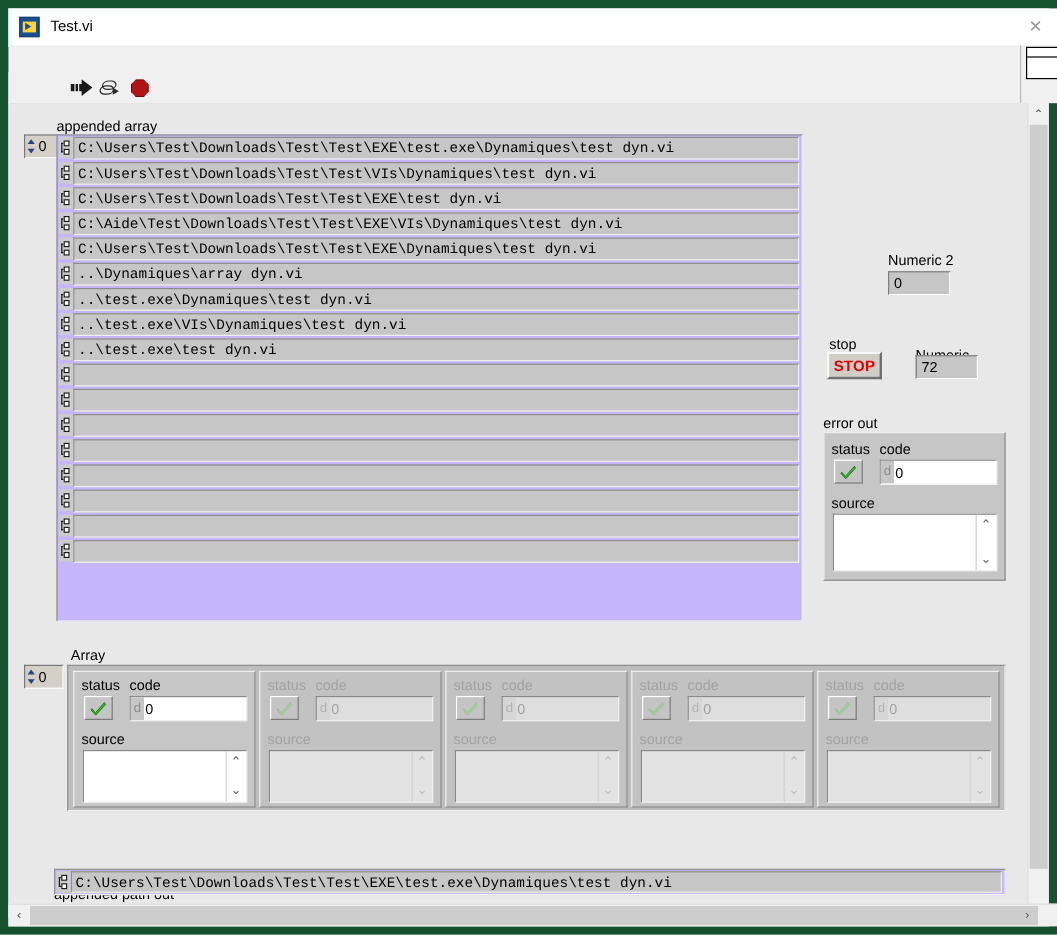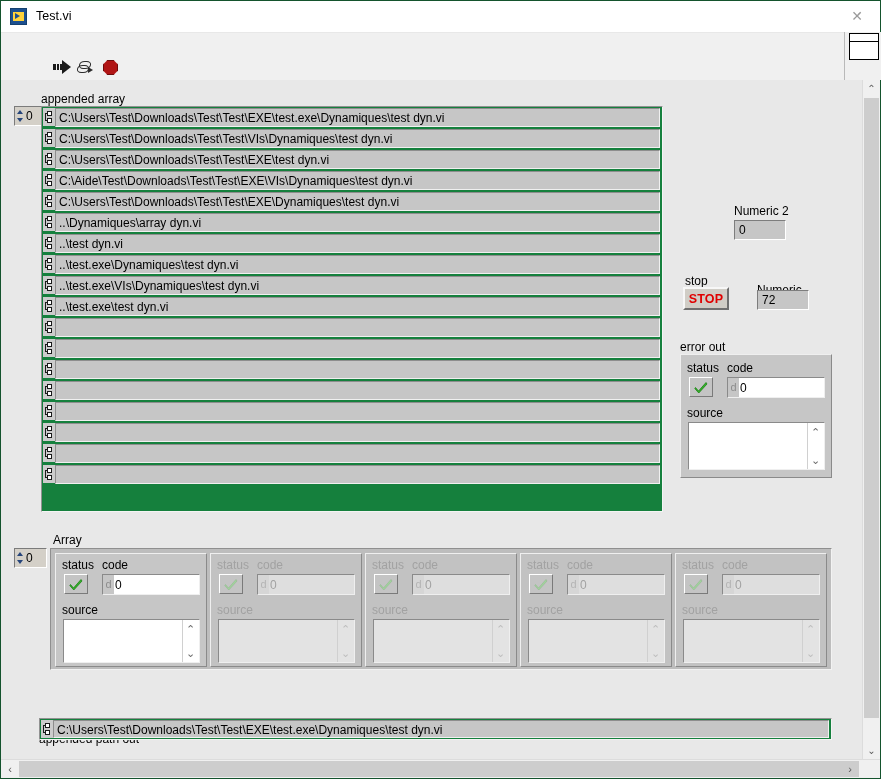--- a/index.html
+++ b/index.html
@@ -10,21 +10,21 @@
     width: 881px; height: 779px;
     font-family: "Liberation Sans", sans-serif;
     font-size: 12px;
     color: #000;
     overflow: hidden;
   }
   .window {
     position: relative;
     width: 881px; height: 779px;
     box-sizing: border-box;
-    border: 1px solid #14532d;
+    border: 7px solid #14532d;
     background: #f0f0f0;
   }
 
   
   .titlebar {
     position: absolute; left: 0; top: 0;
     width: 879px; height: 31px;
     background: #ffffff;
     border-bottom: 1px solid #e8e8e8;
   }
@@ -194,26 +194,27 @@
   .index-ctl .spin .up { top: 2px; border-bottom: 4px solid #26457a; }
   .index-ctl .spin .dn { bottom: 2px; border-top: 4px solid #26457a; }
   .index-ctl .val {
     position: absolute; left: 11px; top: 2px;
     font-size: 12px; color: #000;
   }
 
   
   .path-array {
     position: absolute;
-    background: #15803d;
+    background: #c4b5fd;
     box-sizing: border-box;
     border-top: 1px solid #919191;
     border-left: 1px solid #919191;
     border-right: 1px solid #f4f4f4;
     border-bottom: 1px solid #f4f4f4;
+    font-family: Liberation Mono, monospace;
   }
   .path-row {
     position: relative;
     height: 21px;
     margin: 0;
     display: flex;
     align-items: stretch;
   }
   .path-icon {
     width: 12px; height: 18px;
@@ -513,28 +514,20 @@
             <div class="sq b"></div>
           </div>
           <div class="path-field">..\Dynamiques\array dyn.vi</div>
         </div>
         <div class="path-row">
           <div class="path-icon">
             <div class="ln"></div>
             <div class="sq t"></div>
             <div class="sq b"></div>
           </div>
-          <div class="path-field">..\test dyn.vi</div>
-        </div>
-        <div class="path-row">
-          <div class="path-icon">
-            <div class="ln"></div>
-            <div class="sq t"></div>
-            <div class="sq b"></div>
-          </div>
           <div class="path-field">..\test.exe\Dynamiques\test dyn.vi</div>
         </div>
         <div class="path-row">
           <div class="path-icon">
             <div class="ln"></div>
             <div class="sq t"></div>
             <div class="sq b"></div>
           </div>
           <div class="path-field">..\test.exe\VIs\Dynamiques\test dyn.vi</div>
         </div>

